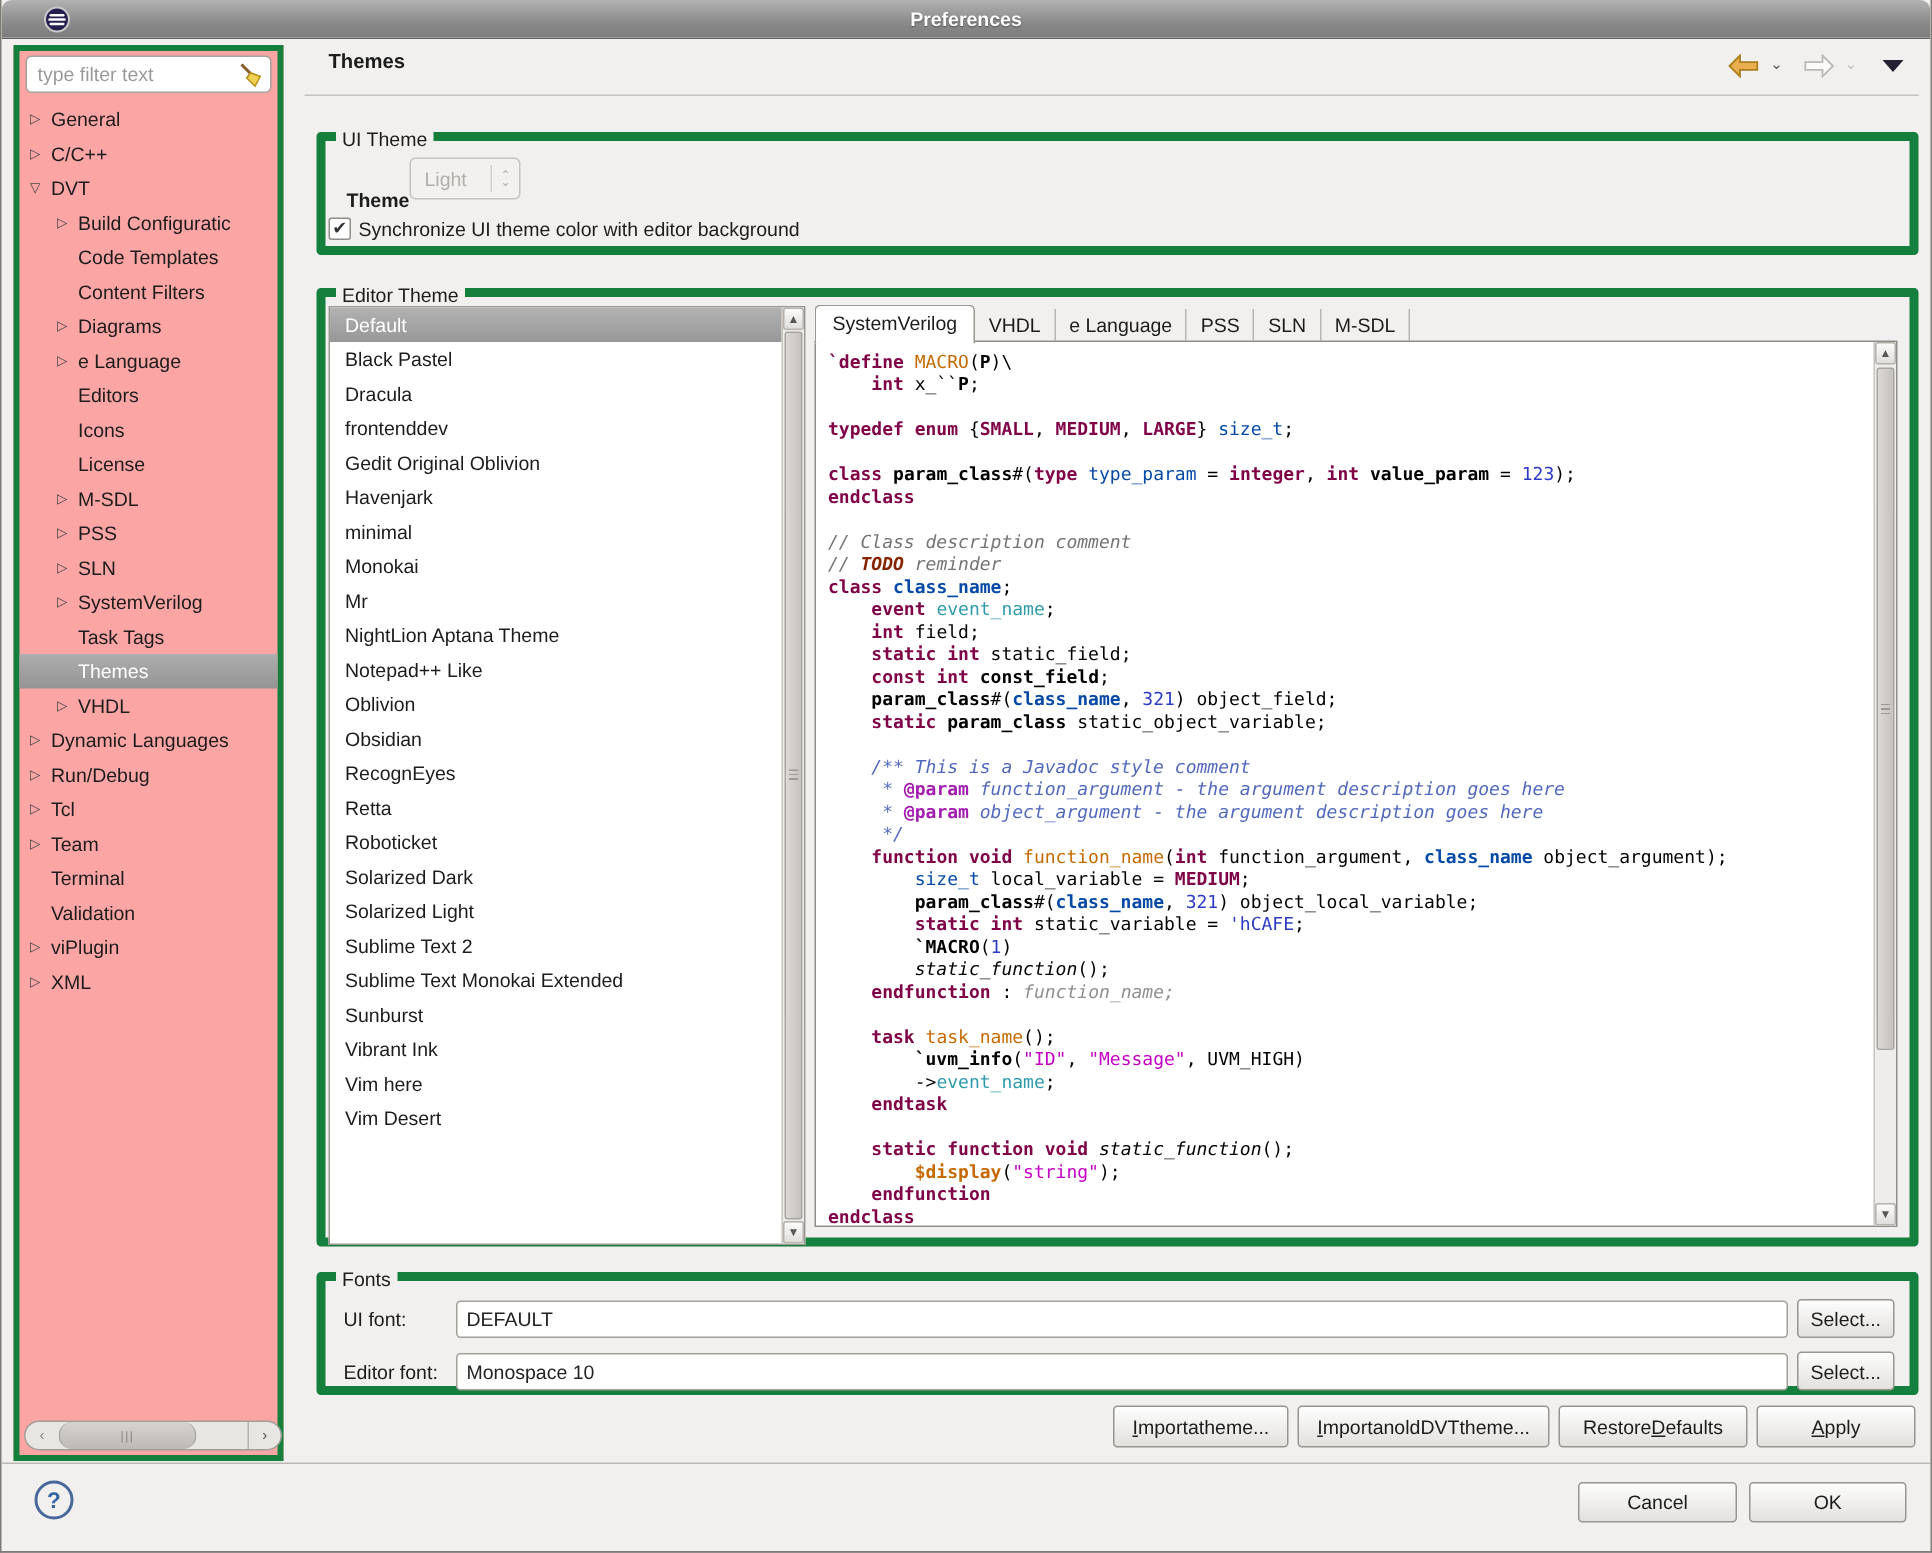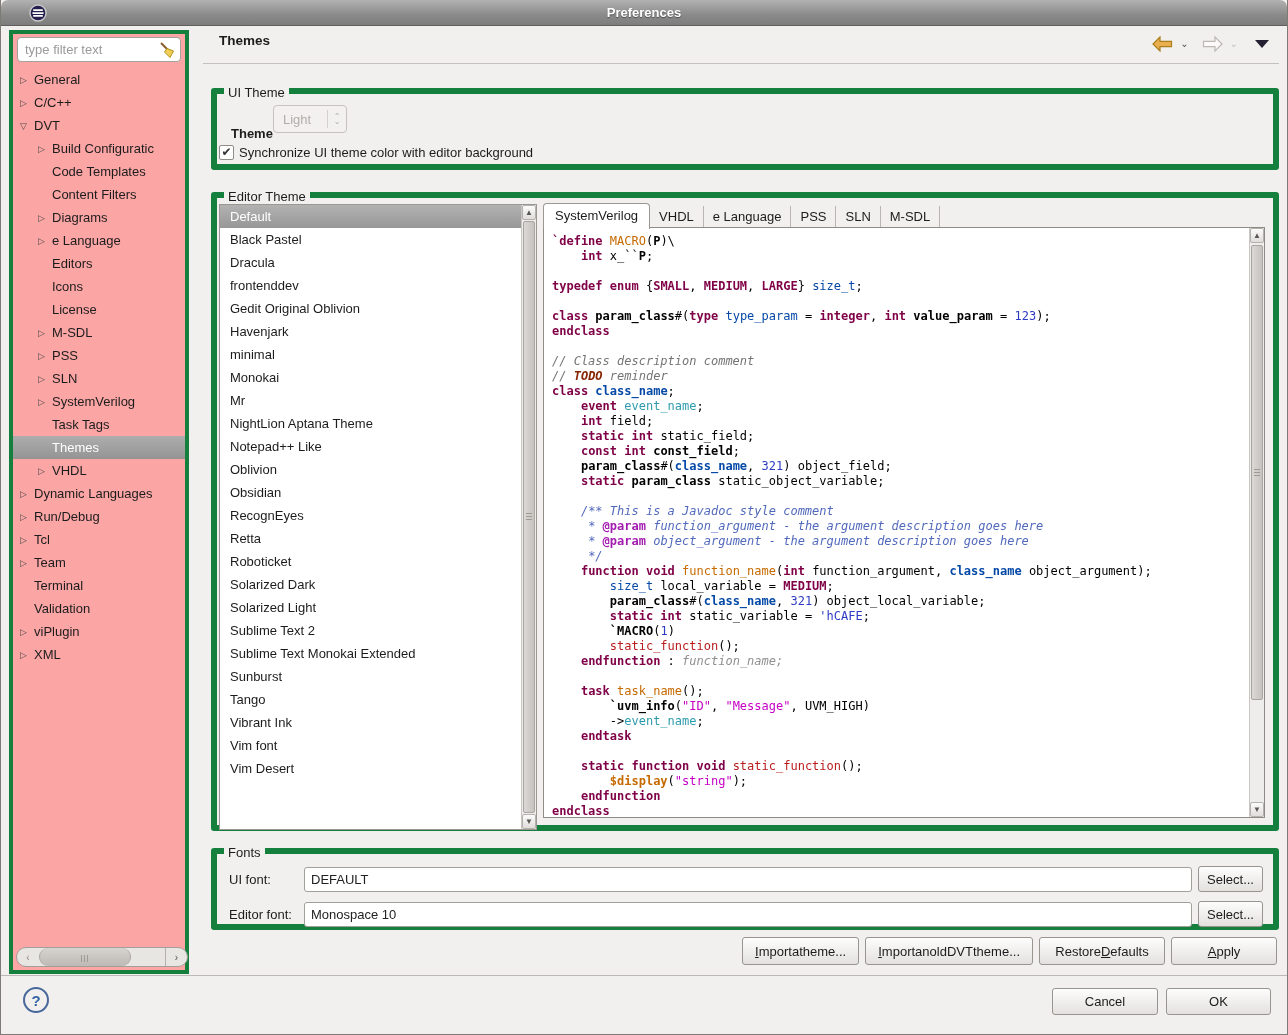--- a/index.html
+++ b/index.html
@@ -128,21 +128,21 @@
   .c-i{color:#000;}
   .c-cmt{color:#747474;font-style:italic;}
   .c-todo{color:#872400;font-weight:bold;font-style:italic;}
   .c-jdoc{color:#5169bc;font-style:italic;}
   .c-jtag{color:#a21caf;font-weight:bold;}
   .c-tref{color:#0549a7;font-weight:bold;}
   .c-tdef{color:#0549a7;}
   .c-num{color:#2d3bc4;}
   .c-ename{color:#2e9bac;}
   .c-fname{color:#c66a00;}
-  .c-sfunc{color:#b91c1c;}
+  .c-sfunc{color:#000000;font-style:italic;}
   .c-bi{color:#c66a00;font-weight:bold;}
   .c-str{color:#c500c5;}
   .c-gref{color:#8f8f8f;font-style:italic;}
   
   .frow{position:absolute;left:12px;right:10px;height:26px;display:flex;align-items:center;}
   .frow.r1{top:12px;} .frow.r2{top:47px;}
   .flabel{width:75px;flex:none;}
   .ftext{
     flex:1;height:25px;border:1px solid #a39f9a;border-radius:3px;background:#fff;
     font-family:inherit;font-size:13px;color:#222;padding:0 6px;outline:none;
@@ -356,23 +356,22 @@
         <div class="theme-item">Oblivion</div>
         <div class="theme-item">Obsidian</div>
         <div class="theme-item">RecognEyes</div>
         <div class="theme-item">Retta</div>
         <div class="theme-item">Roboticket</div>
         <div class="theme-item">Solarized Dark</div>
         <div class="theme-item">Solarized Light</div>
         <div class="theme-item">Sublime Text 2</div>
         <div class="theme-item">Sublime Text Monokai Extended</div>
         <div class="theme-item">Sunburst</div>
-        <div class="theme-item">Tango</div>
         <div class="theme-item">Vibrant Ink</div>
-        <div class="theme-item">Vim font</div>
+        <div class="theme-item">Vim here</div>
         <div class="theme-item">Vim Desert</div>
         <div class="vscroll">
         <div class="vbtn top">▲</div>
         <div class="vthumb" style="top:16px;bottom:16px;">
             <span class="grip"></span>
           </div>
         <div class="vbtn bottom">▼</div>
       </div>
     </div>
 

